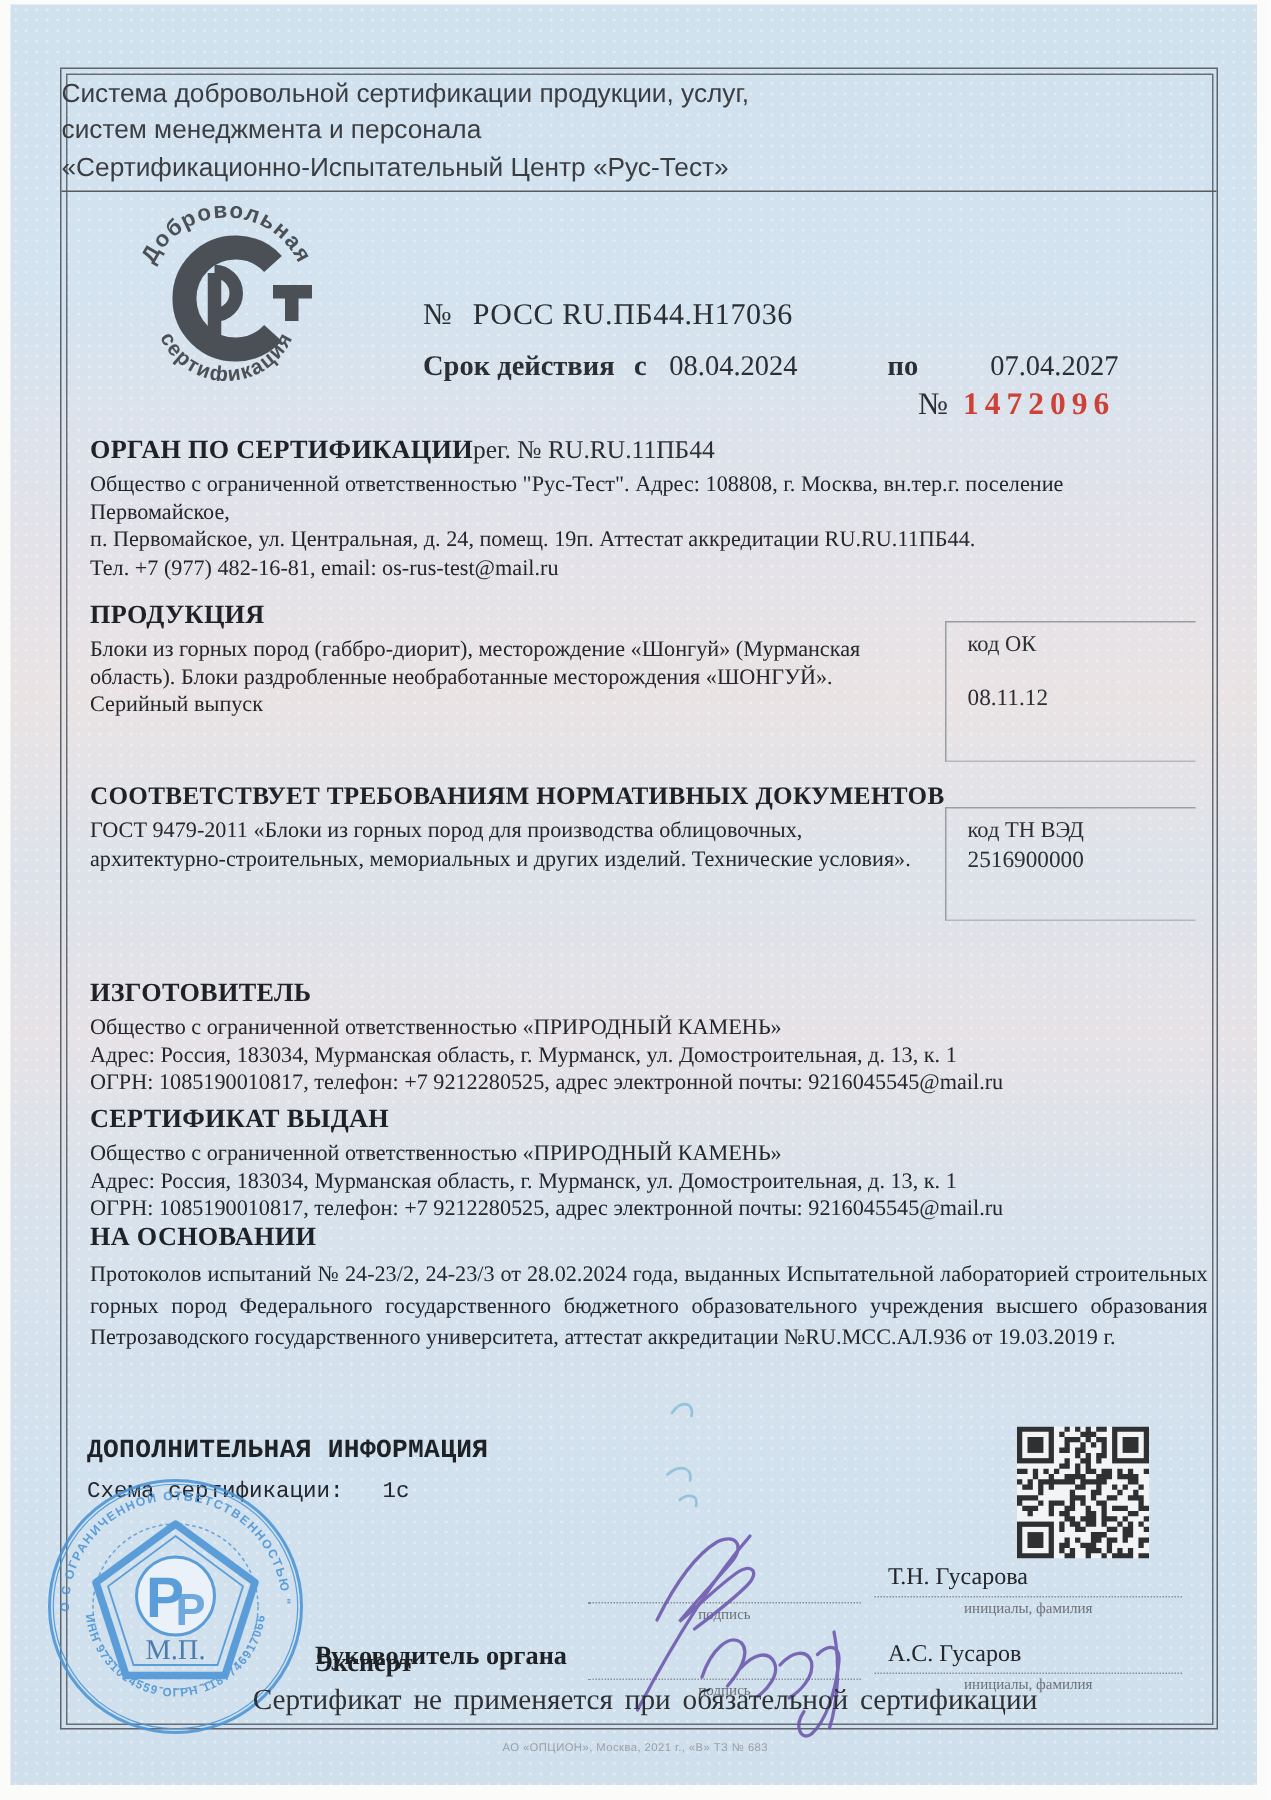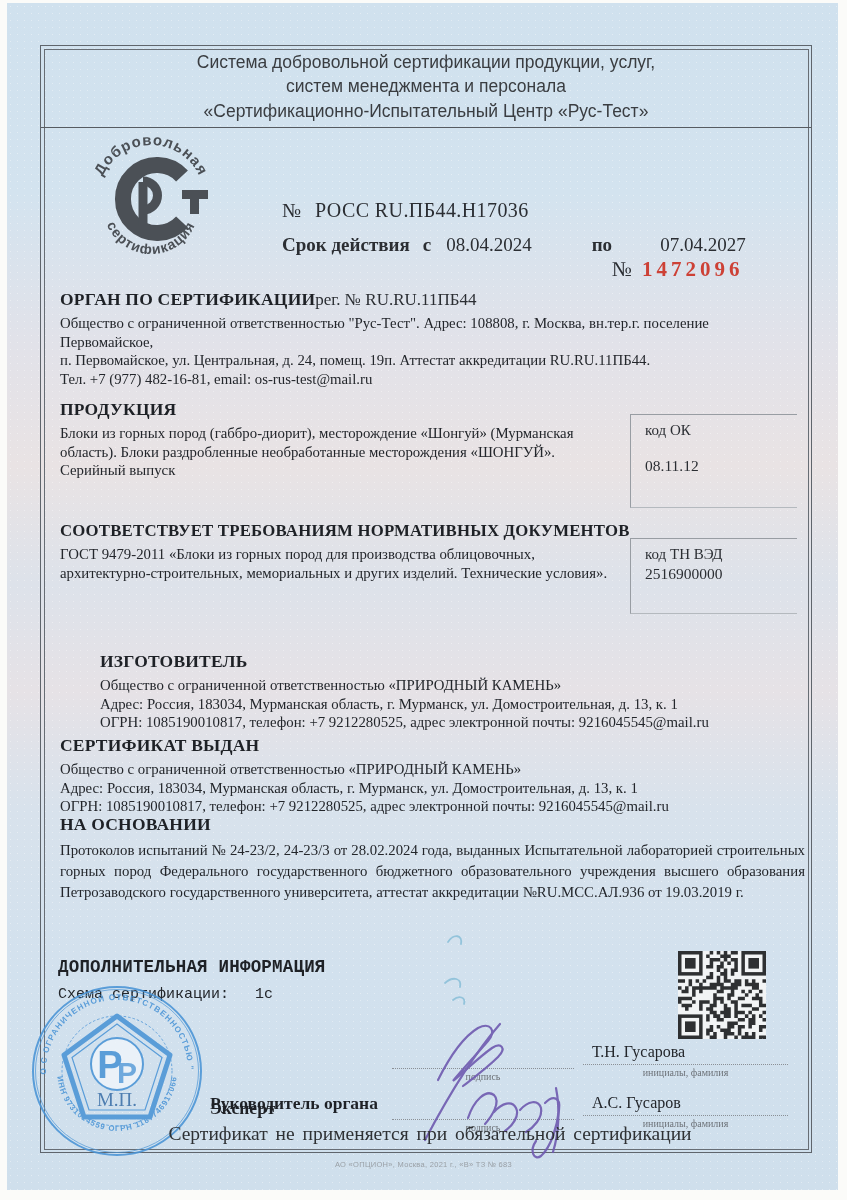--- a/index.html
+++ b/index.html
@@ -10,21 +10,21 @@
     background-image:
       radial-gradient(rgba(255,255,255,.38) .8px, transparent 1px),
       linear-gradient(180deg,#d0e1ee 0%,#d3e3ef 16%,#e2e2e9 29%,#e9e3e4 39%,#dde2ea 49%,#e6e2e6 58%,#d8e2ec 68%,#d2e1ee 82%,#cfdfec 100%);
     background-size:7px 7px, 100% 100%;
   }
   .frame { position:absolute; left:40px; top:45px; width:772px; height:1108px; border:1.2px solid #5f656c; }
   .frame::before { content:""; position:absolute; inset:2.5px; border:1px solid #676d74; }
   .abs { position:absolute; }
 
   .header-block { left:41px; top:46px; width:770px; height:82px; border-bottom:1.3px solid #565b61;
-    display:flex; flex-direction:column; justify-content:center; text-align:center;
+    display:flex; flex-direction:column; justify-content:center; text-align:left;
     font-family:"Liberation Sans", sans-serif; font-size:17.5px; color:#3a3d41; line-height:1.4; }
 
   .cert-title { left:222px; top:137px; width:578px; text-align:center;
     font-family:"Liberation Sans", sans-serif; font-weight:700; font-size:38px; color:#33363a; letter-spacing:-.5px; }
 
   .certno-row { left:282px; top:199px; display:flex; gap:14px; font-size:20px; color:#2b2e33; }
   .validity-row { left:282px; top:234px; display:flex; align-items:baseline; font-size:19px; color:#2b2e33; }
   .validity-row .b { font-weight:700; }
   .serial-row { left:612px; top:257px; display:flex; align-items:baseline; gap:10px; }
   .serial-no-sign { font-size:21px; color:#2b2e33; }
@@ -142,21 +142,21 @@
     <div class="body-block">
         <div class="body-line">ГОСТ 9479-2011 «Блоки из горных пород для производства облицовочных,</div>
         <div class="body-line">архитектурно-строительных, мемориальных и других изделий. Технические условия».</div>
       </div>
   </div>
   <div class="code-box abs" style="left:630px; top:538px; height:76px;">
     <div class="code-label">код ТН ВЭД</div>
     <div class="code-value" style="margin-top:2px;">2516900000</div>
   </div>
 
-  <div class="section abs" style="left:60px; top:651px; width:742px;margin-left:40px;">
+  <div class="section abs" style="left:60px; top:651px; width:742px;">
     <div class="sec-heading">ИЗГОТОВИТЕЛЬ</div>
     <div class="body-block">
         <div class="body-line">Общество с ограниченной ответственностью «ПРИРОДНЫЙ КАМЕНЬ»</div>
         <div class="body-line">Адрес: Россия, 183034, Мурманская область, г. Мурманск, ул. Домостроительная, д. 13, к. 1</div>
         <div class="body-line">ОГРН: 1085190010817, телефон: +7 9212280525, адрес электронной почты: 9216045545@mail.ru</div>
       </div>
   </div>
 
   <div class="section abs" style="left:60px; top:735px; width:742px;">
     <div class="sec-heading">СЕРТИФИКАТ ВЫДАН</div>

